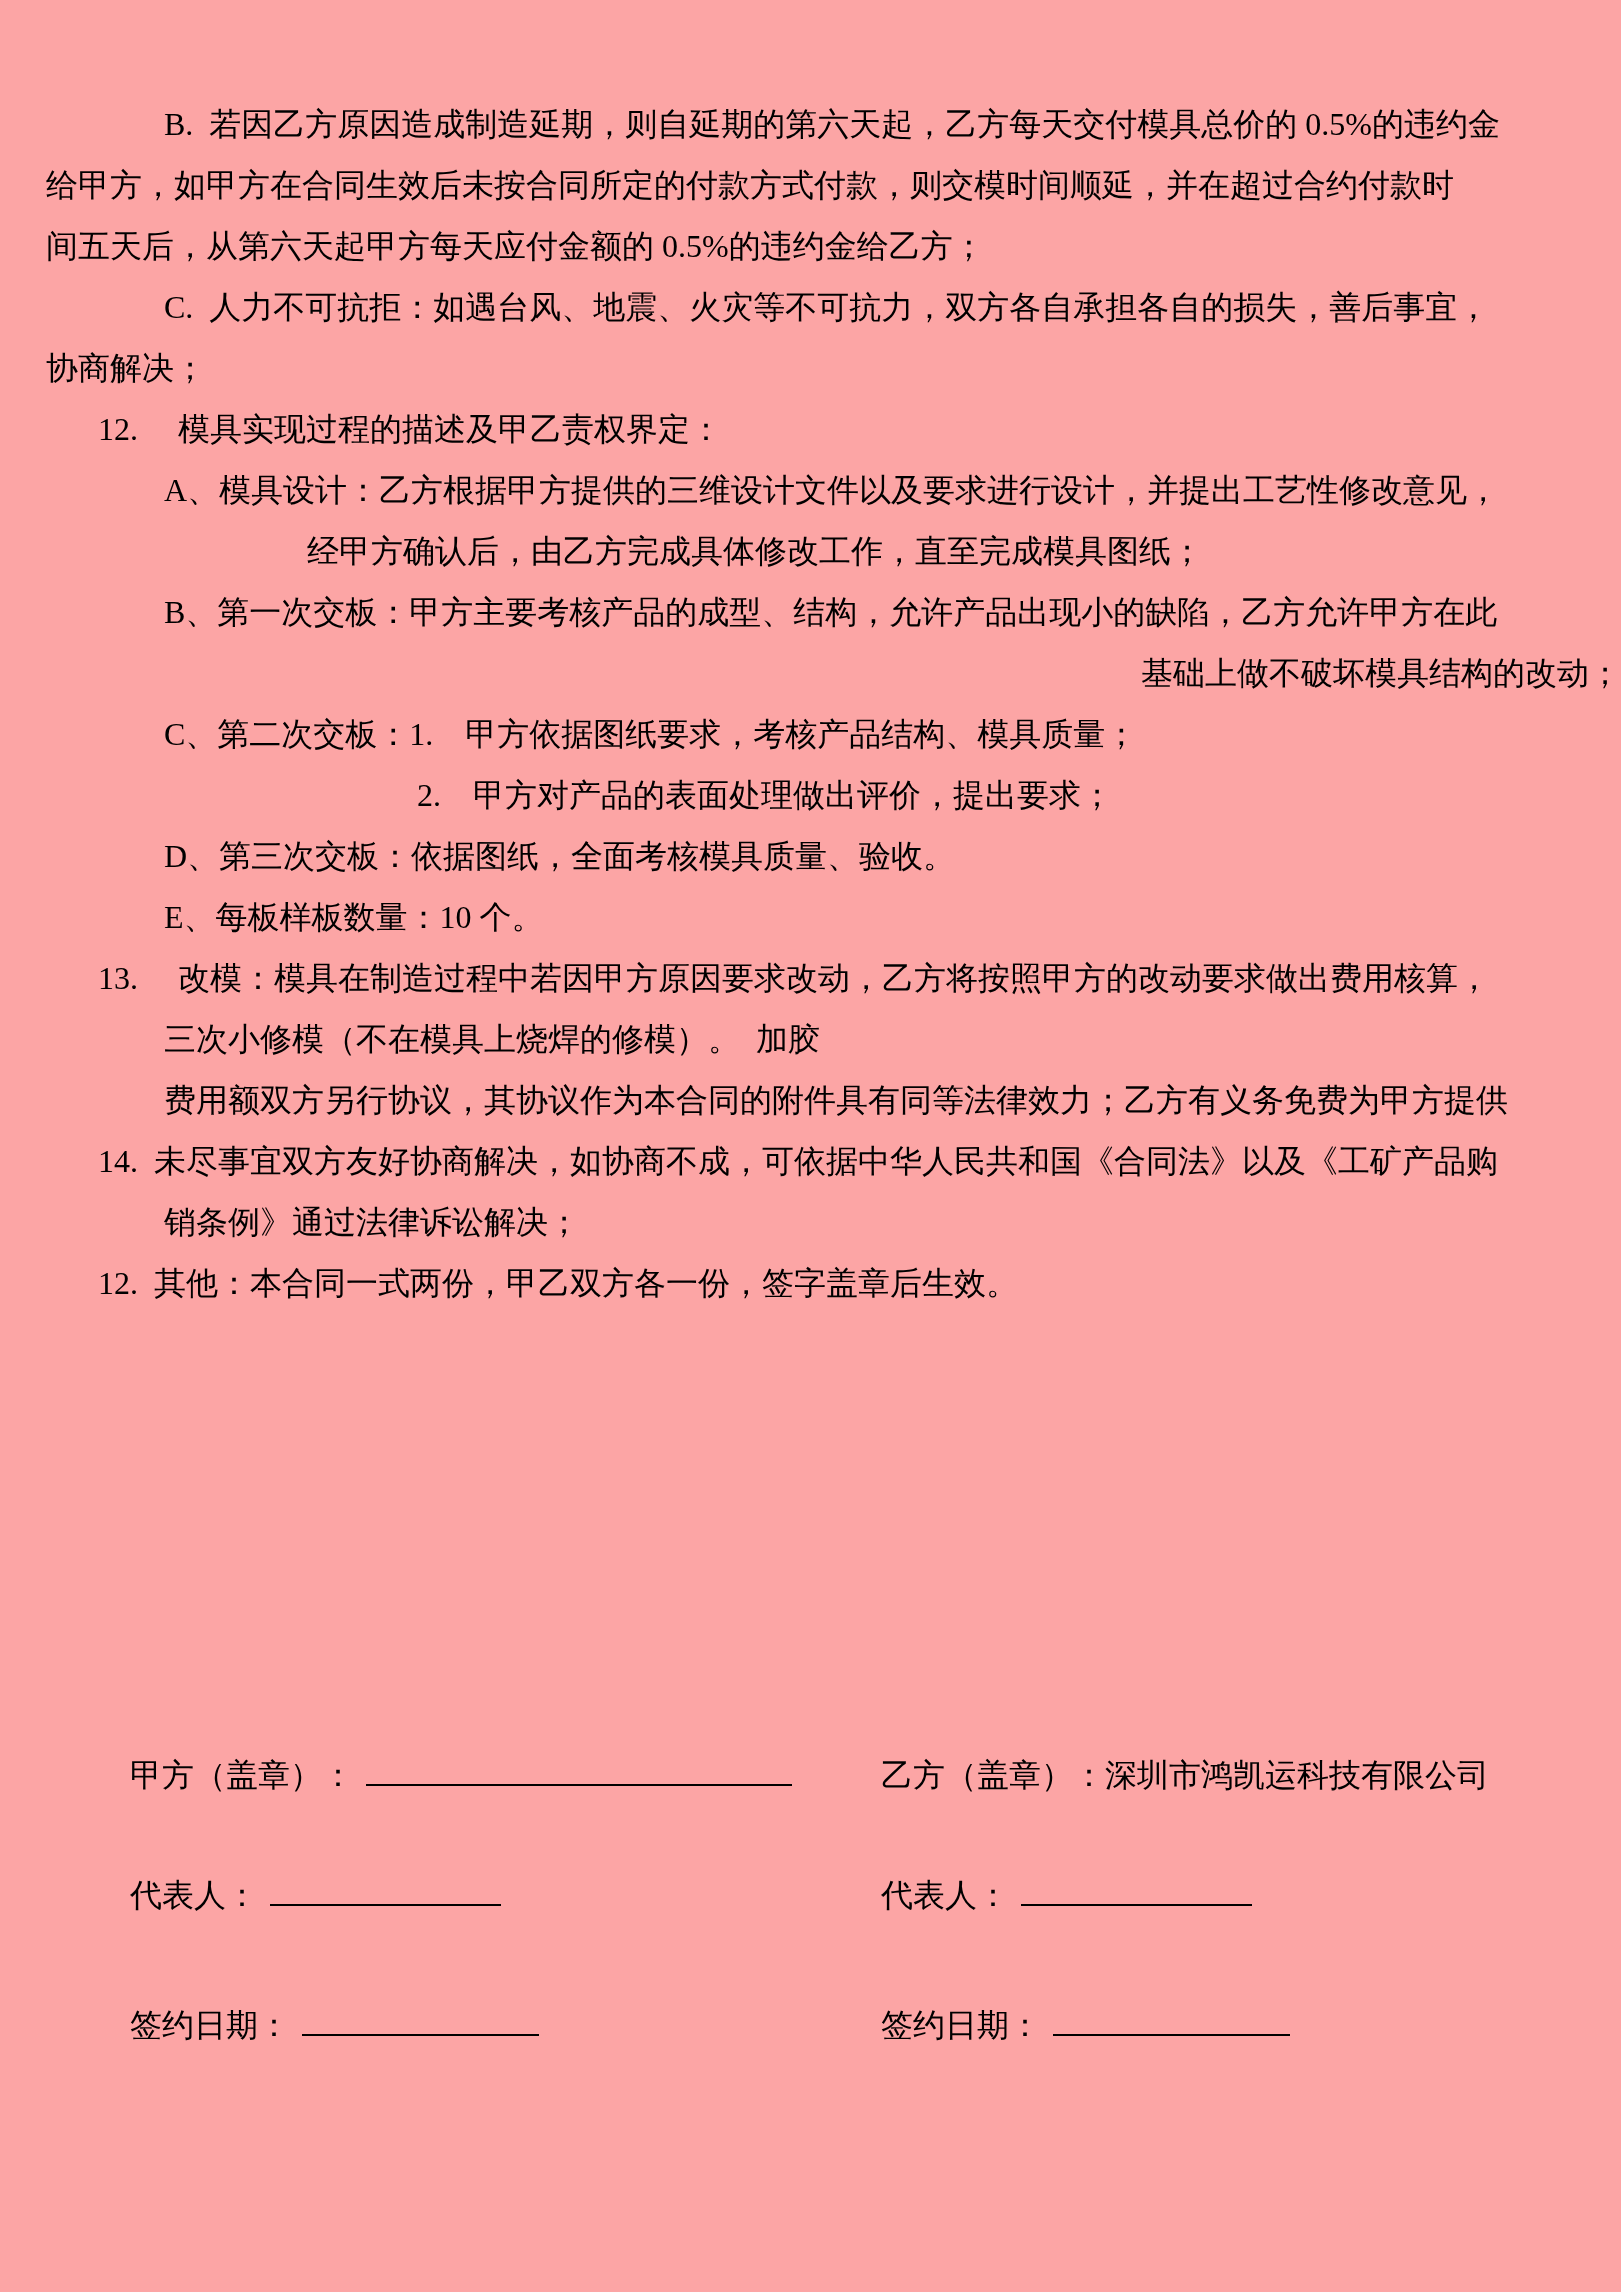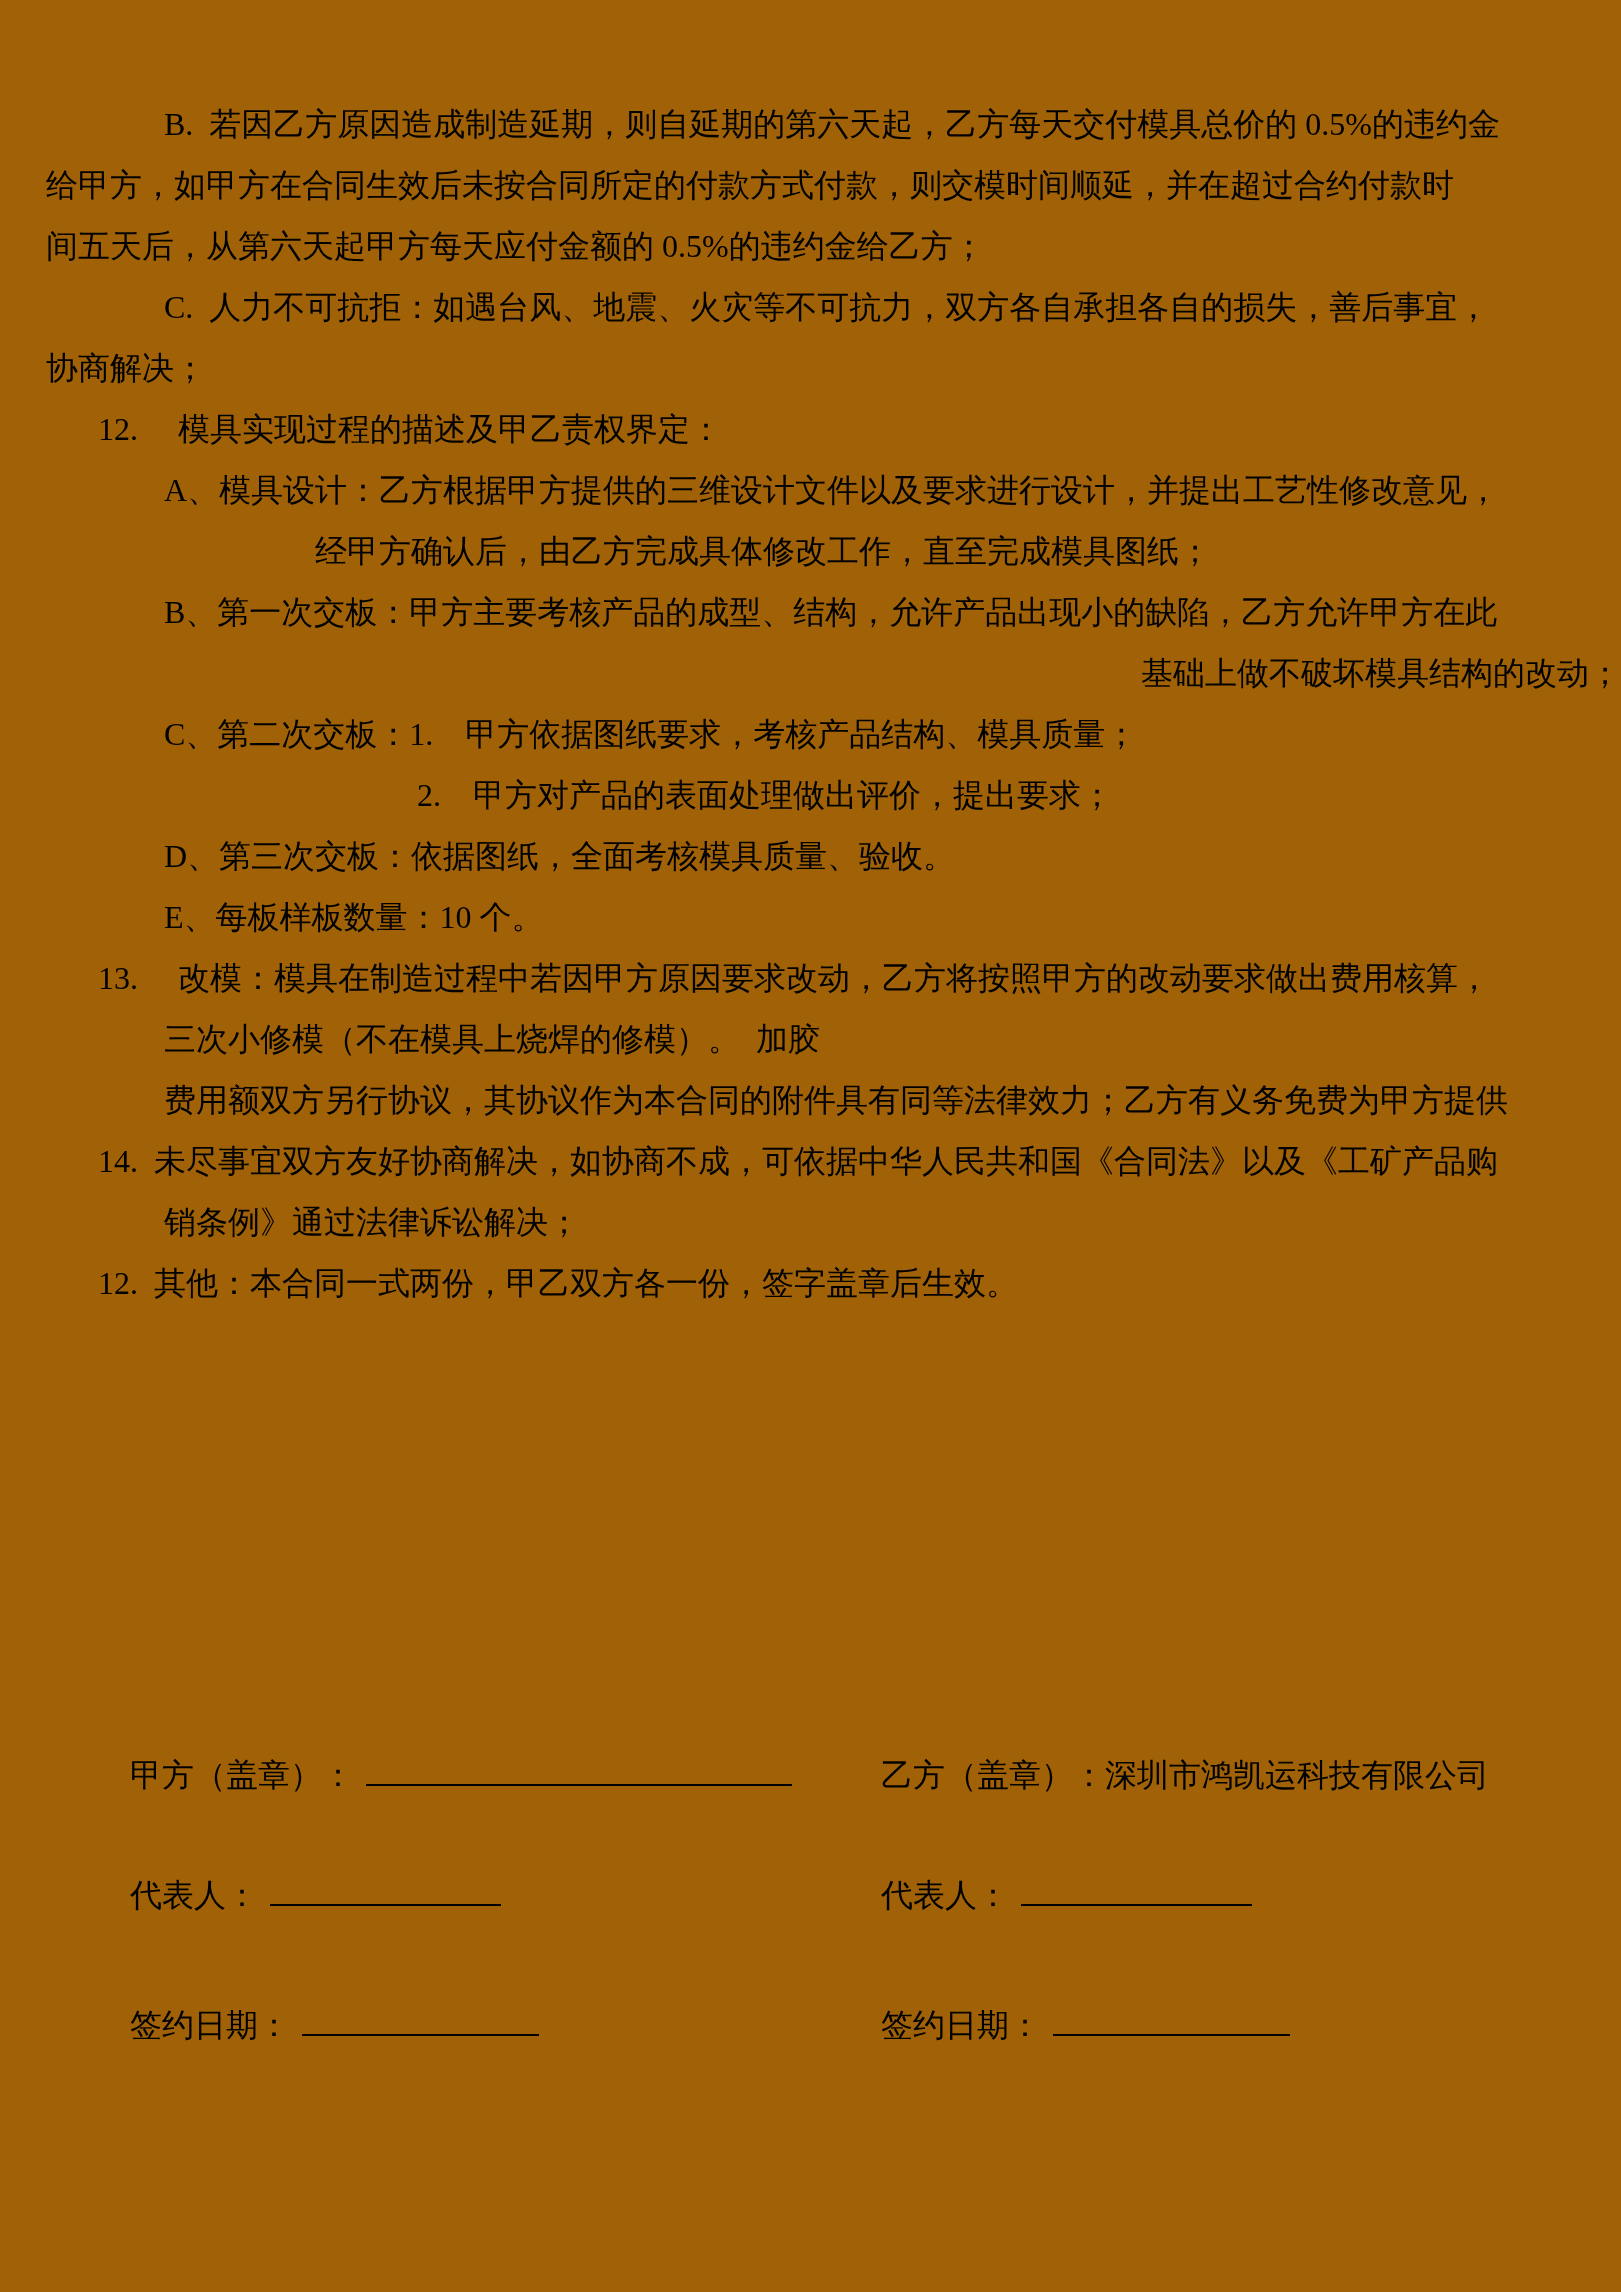--- a/index.html
+++ b/index.html
@@ -1,31 +1,31 @@
 <!DOCTYPE html>
 <html><head>
 <meta charset="utf-8">
 <style>
   html,body{margin:0;padding:0;background:#ffffff;}
   .page{
     position:relative;
     width:1621px;
     height:2293px;
-    background:#a16207;
+    background:#fca5a5;
     color:#000000;
     font-family:"Liberation Serif","DejaVu Serif",serif;
     font-size:32px;
     overflow:hidden;
   }
   .doc-body{position:absolute;top:94px;left:0;right:0;}
   .line{height:61px;line-height:61px;white-space:pre;}
   .ind-a{padding-left:164px;}   
   .ind-b{padding-left:46px;}    
   .ind-num{padding-left:98px;} 
-  .ind-c{padding-left:307px;margin-left:8px;}   
+  .ind-c{padding-left:307px;}   
   .ind-d{padding-left:344px;text-align:right;}   
   .ind-e{padding-left:417px;}   
   .sig{position:absolute;height:61px;line-height:61px;white-space:pre;}
   .col-a{left:98px;}
   .col-b{left:849px;}
   .row-seal{top:1684px;}
   .row-rep{top:1804px;}
   .row-date{top:1934px;}
   .blank{
     display:inline-block;

